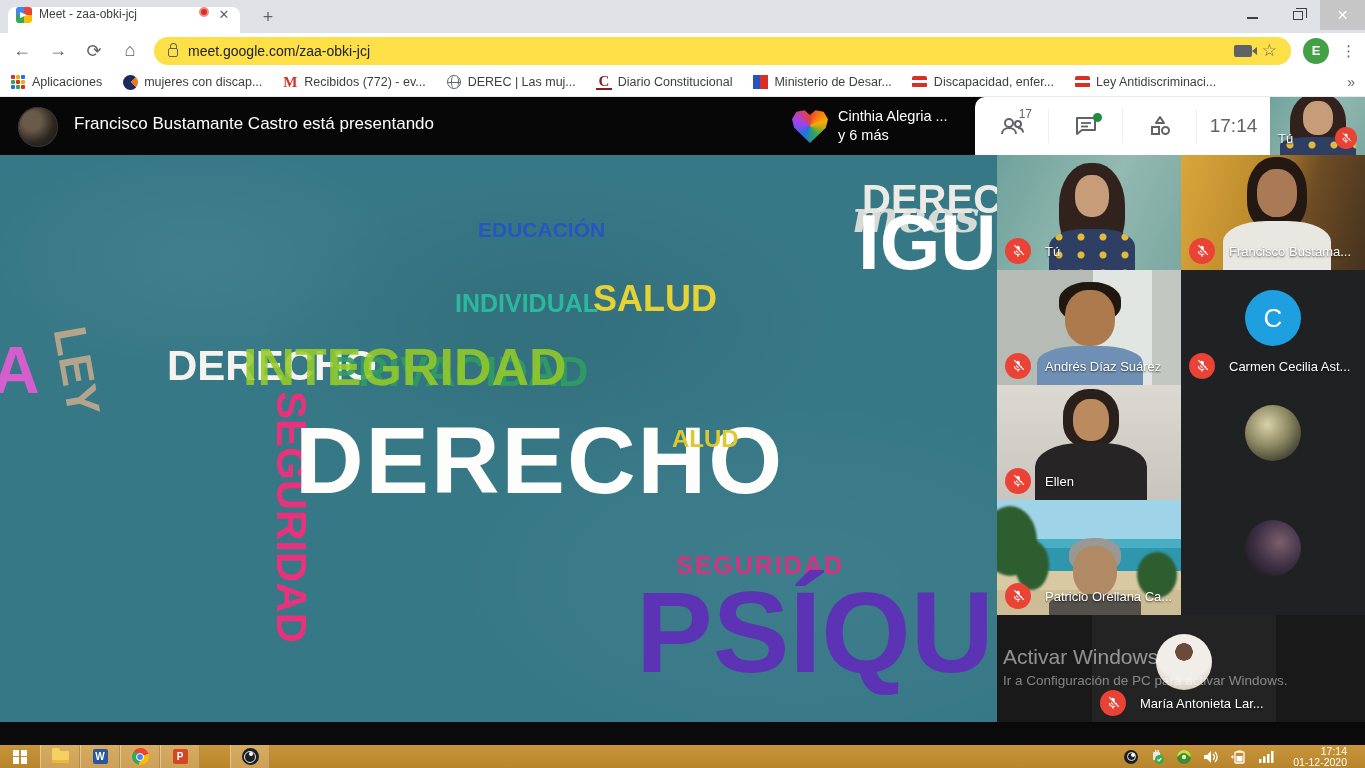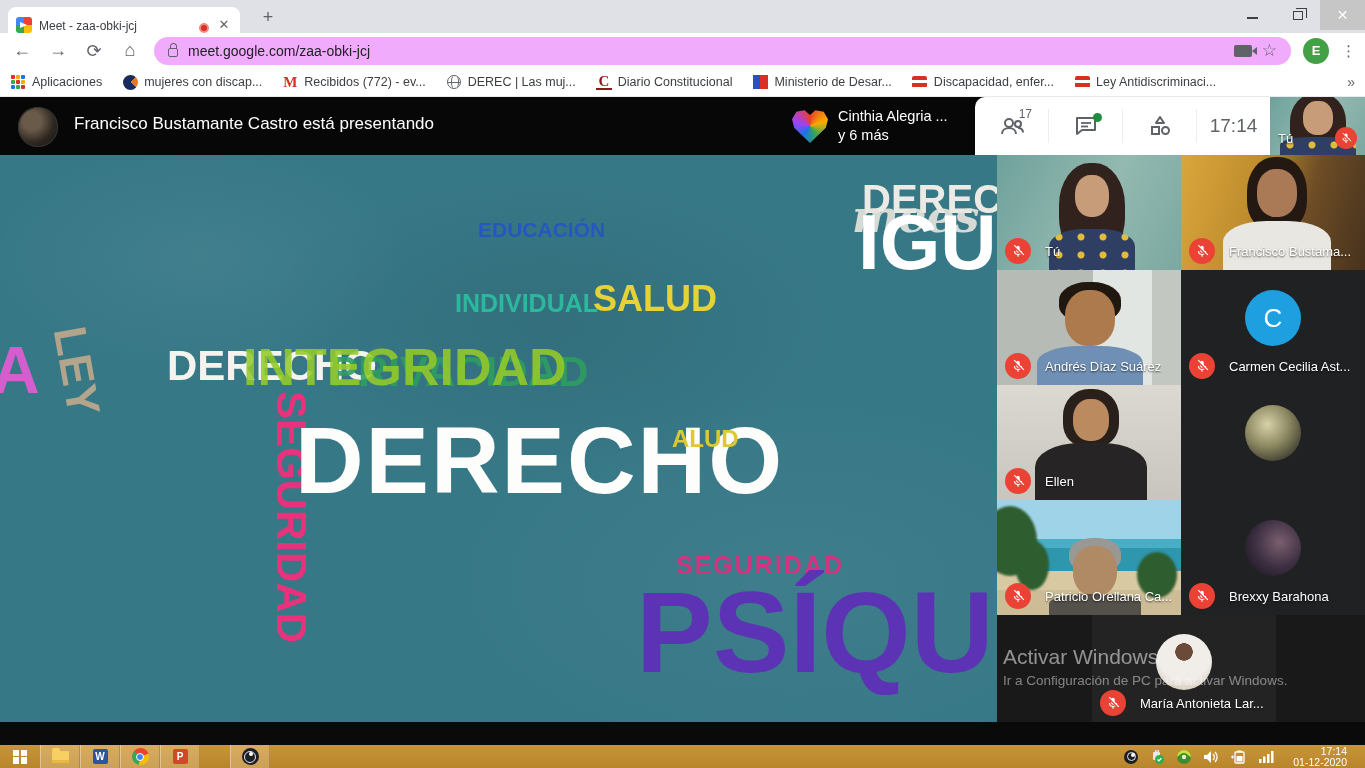--- a/index.html
+++ b/index.html
@@ -2,21 +2,21 @@
 <html><head>
 <meta charset="utf-8">
 <style>
   * { margin:0; padding:0; box-sizing:border-box; }
   html,body { width:1365px; height:768px; overflow:hidden; background:#000;
     font-family:"Liberation Sans", sans-serif; }
 
   
   #tabstrip { position:absolute; left:0; top:0; width:1365px; height:33px; background:#dfe1e6; }
   #tab { position:absolute; left:8px; top:7px; width:232px; height:26px; background:#fff;
-    border-radius:8px 8px 0 0; display:flex; align-items:flex-end; padding:0 8px; gap:7px; }
+    border-radius:8px 8px 0 0; display:flex; align-items:flex-start; padding:0 8px; gap:7px; }
   .meet-favicon { width:16px; height:16px; border-radius:3px; position:relative;
     background:conic-gradient(#ea4335 0 90deg,#fbbc05 90deg 180deg,#34a853 180deg 270deg,#4285f4 270deg 360deg); }
   .meet-favicon::after { content:""; position:absolute; left:4px; top:5px; width:0; height:0;
     border-left:7px solid #fff; border-top:3.5px solid transparent; border-bottom:3.5px solid transparent; }
   .tab-title { font-size:12px; color:#3c4043; white-space:nowrap; overflow:hidden; flex:1; }
   .rec-dot { width:10px; height:10px; border-radius:50%; background:#d93025; border:2px solid #f28b82; }
   .tab-close { font-size:13px; color:#5f6368; width:16px; height:16px; line-height:16px; text-align:center; border-radius:50%; }
   .newtab { position:absolute; left:255px; top:5px; width:26px; height:26px; text-align:center;
     line-height:25px; font-size:18px; color:#5f6368; }
   .wincontrols { position:absolute; right:0; top:0; height:30px; display:flex; }
@@ -24,21 +24,21 @@
     color:#3c4043; font-size:13px; }
   .winbtn.close { background:#c6c6c6; color:#fff; font-size:14px; }
   .restore-glyph { width:10px; height:9px; border:1.5px solid #3c4043; position:relative; }
   .restore-glyph::before { content:""; position:absolute; left:2px; top:-4px; width:10px; height:9px;
     border-top:1.5px solid #3c4043; border-right:1.5px solid #3c4043; }
   .minimize-glyph { width:11px; height:1.5px; background:#3c4043; margin-top:6px;}
 
   #addressbar { position:absolute; left:0; top:33px; width:1365px; height:35px; background:#fff;
     display:flex; align-items:center; padding:0 10px; gap:12px; }
   .navico { color:#5f6368; font-size:18px; width:24px; text-align:center; }
-  .urlpill { flex:1; height:28px; background:#f0abfc; border-radius:14px; display:flex;
+  .urlpill { flex:1; height:28px; background:#fde047; border-radius:14px; display:flex;
     align-items:center; padding:0 14px; gap:10px; }
   .lock-icon { width:10px; height:9px; border:1.6px solid #5f6368; border-radius:2px; position:relative; margin-top:4px;}
   .lock-icon::before { content:""; position:absolute; left:1px; top:-6px; width:5px; height:5px;
     border:1.6px solid #5f6368; border-bottom:none; border-radius:4px 4px 0 0; }
   .urltext { font-size:14px; color:#202124; flex:1; }
   .cam-icon { width:18px; height:12px; background:#5f6368; border-radius:2px; position:relative; }
   .cam-icon::after { content:""; position:absolute; right:-5px; top:2px; width:0; height:0;
     border-left:5px solid #5f6368; border-top:4px solid transparent; border-bottom:4px solid transparent;
     transform:rotate(180deg); }
   .star-icon { color:#5f6368; font-size:17px; }
@@ -460,30 +460,20 @@
               <line x1="4" y1="3" x2="21" y2="20" stroke="#ea4335" stroke-width="3"></line>
               <line x1="5.5" y1="2" x2="22" y2="18.5" stroke="#fff" stroke-width="2"></line>
             </svg>
           </span>
         <span class="tname">Patricio Orellana Ca...</span>
       </div>
     </div>
 
     <div class="tile">
       <div class="bubble bubble-brexxy"></div>
-      <div class="tilebar">
-        <span class="mic">
-            <svg width="14" height="14" viewBox="0 0 24 24">
-              <path fill="#fff" d="M12 15a3 3 0 0 0 3-3V6a3 3 0 0 0-6 0v6a3 3 0 0 0 3 3zm5-3a5 5 0 0 1-10 0H5a7 7 0 0 0 6 6.9V22h2v-3.1A7 7 0 0 0 19 12z"></path>
-              <line x1="4" y1="3" x2="21" y2="20" stroke="#ea4335" stroke-width="3"></line>
-              <line x1="5.5" y1="2" x2="22" y2="18.5" stroke="#fff" stroke-width="2"></line>
-            </svg>
-          </span>
-        <span class="tname">Brexxy Barahona</span>
-      </div>
     </div>
   </div>
 
   <div id="bottomrow">
     <div id="watermark">
       <div id="wm1">Activar Windows</div>
       <div id="wm2">Ir a Configuración de PC para activar Windows.</div>
     </div>
     <div id="mariatile" class="tile">
       <div class="bubble bubble-maria"></div>

